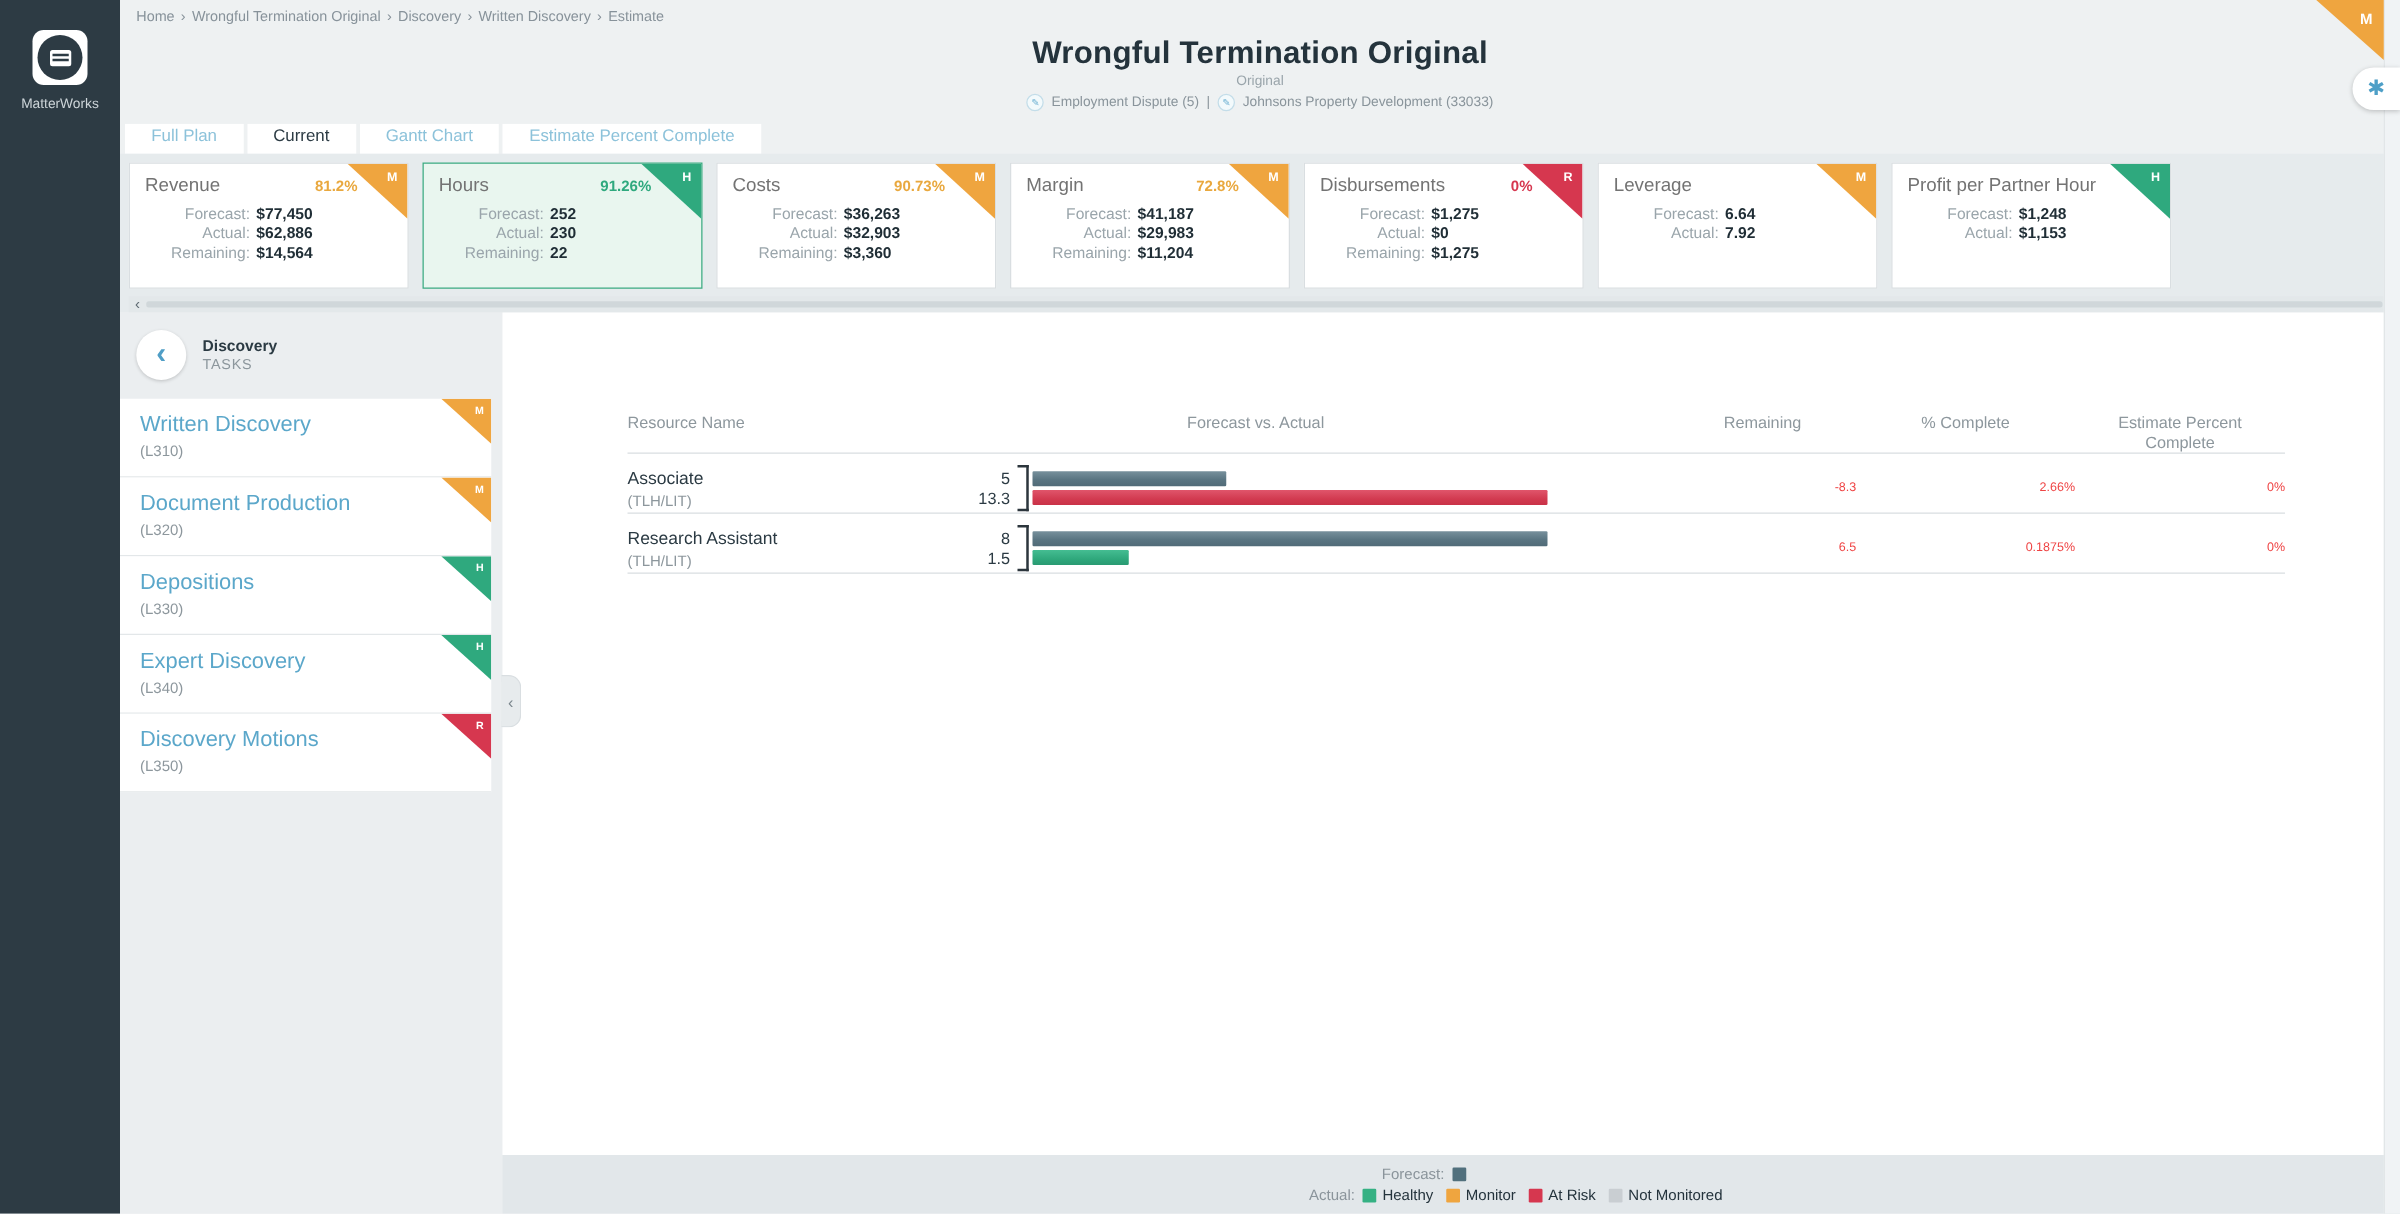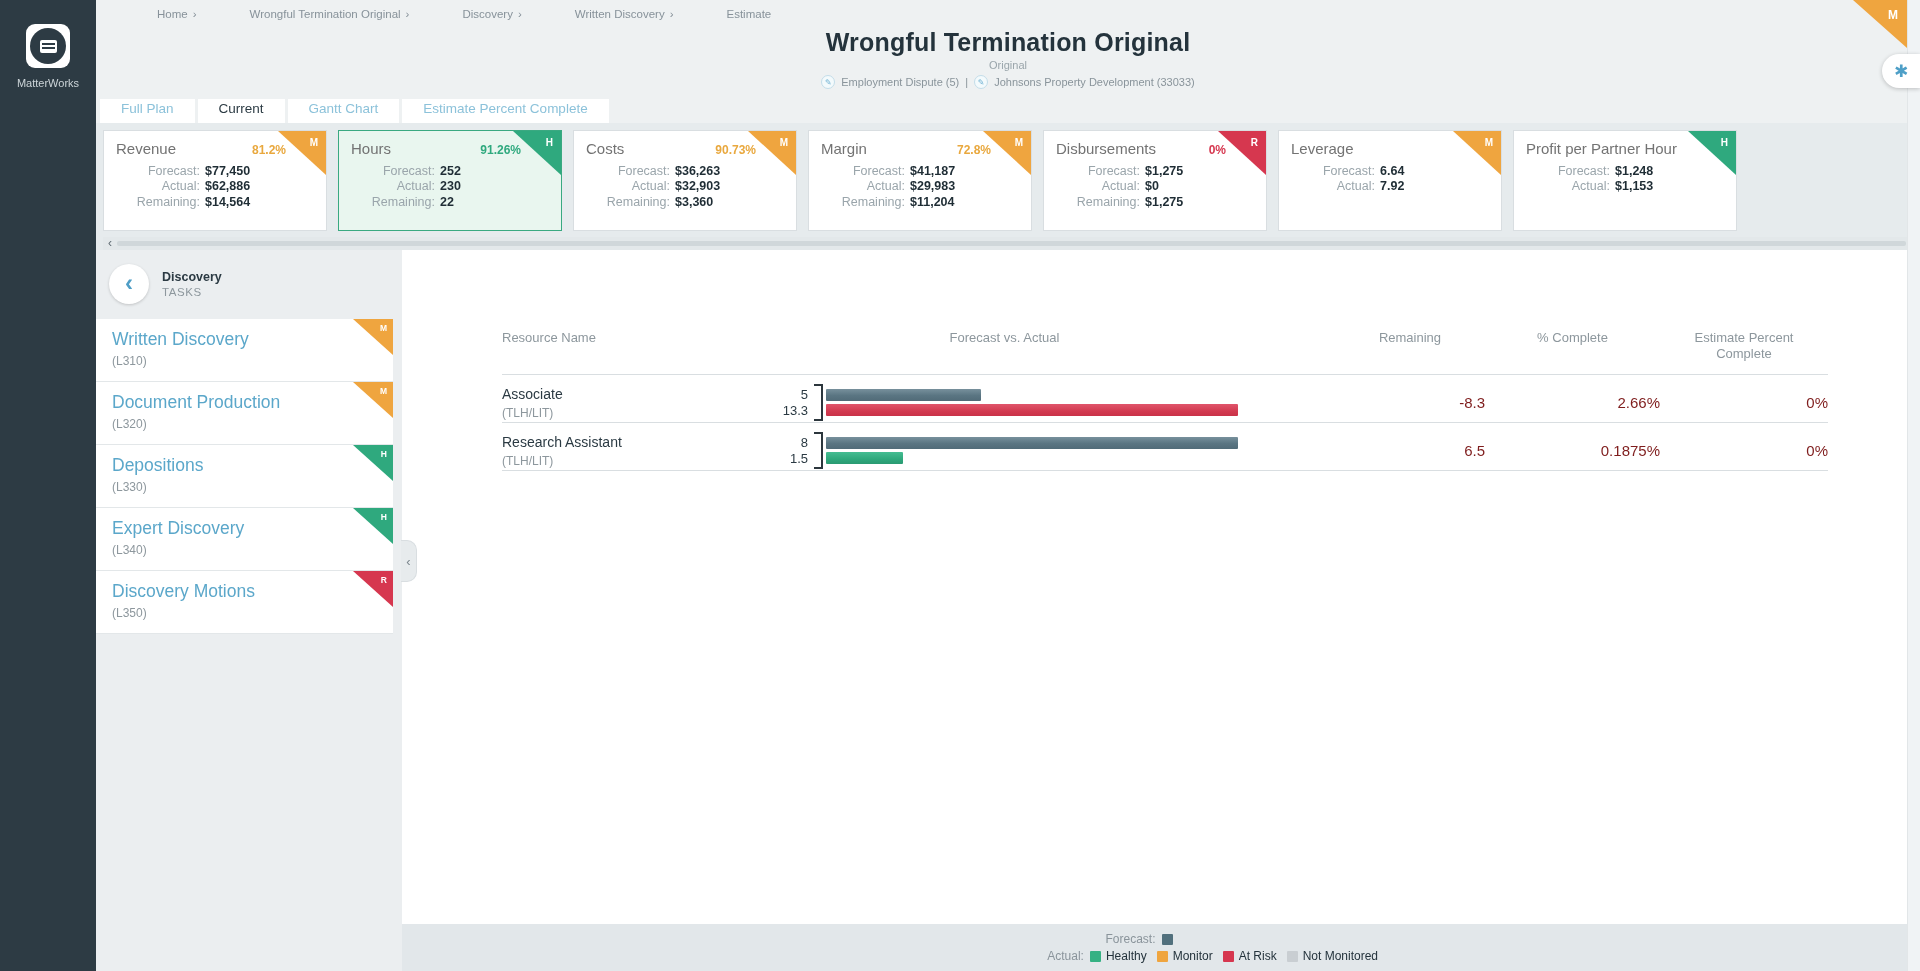--- a/index.html
+++ b/index.html
@@ -17,21 +17,21 @@
   .mw-icon { width:44px; height:44px; background:#fff; border-radius:9px; margin:8px auto 9px; display:flex; align-items:center; justify-content:center; }
   .mw-circle { width:36px; height:36px; background:#2d3b44; border-radius:50%; display:flex; align-items:center; justify-content:center; }
   .mw-doc { width:17px; height:13px; background:#fff; border-radius:2px; padding:3px 2px 2px; }
   .mw-doc i { display:block; height:2px; background:#2d3b44; margin-bottom:2px; }
 
   
   .page { flex:1; display:flex; flex-direction:column; min-width:0; }
 
   .breadcrumb { padding:8px 0 6px 13px; font-size:11.5px; color:#87929a; background:#eef1f2; }
   .breadcrumb .bc-sep { margin:0 5px; }
-  .bc-link { cursor:pointer;margin-left:48px; }
+  .bc-link { cursor:pointer; }
 
   .hdr { position:relative; text-align:center; padding:2px 0 10px; background:#eef1f2; }
   .hdr-title { font-size:25px; font-weight:700; color:#24333c; letter-spacing:.2px; }
   .hdr-sub { font-size:11px; color:#9aa5ab; margin-top:2px; }
   .hdr-meta { font-size:11px; color:#89949b; margin-top:4px; display:flex; justify-content:center; align-items:center; gap:6px; }
   .edit-ic { display:inline-flex; width:14px; height:14px; border:1px solid #c3dde9; background:#f3fafc; border-radius:50%; align-items:center; justify-content:center; font-size:8px; color:#74b4d4; }
 
   
   .tabs { display:flex; gap:3px; padding-left:4px; }
   .tab { background:#fff; padding:2px 21px 7px; font-size:13.5px; color:#8cc2da; cursor:pointer; white-space:nowrap; }
@@ -76,34 +76,34 @@
   .task .tri { border-top-width:36px; border-left-width:40px; }
   .task .tri-letter { top:4px; right:6px; font-size:8.5px; }
 
   
   .main-col { flex:1; display:flex; flex-direction:column; min-width:0; }
   .main { position:relative; flex:1; background:#fff; padding:36px 92px 0 100px; }
   .collapse-handle { position:absolute; left:-1px; top:290px; width:16px; height:42px; background:#e7ebed; border:1px solid #d9dee1; border-left:none; border-radius:0 10px 10px 0; display:flex; align-items:center; justify-content:center; color:#7b868d; font-size:13px; cursor:pointer; }
   .main-title { text-align:center; font-size:20.5px; font-weight:700; color:#1f2e37; letter-spacing:.2px; }
 
   .tbl { margin-top:44px; }
-  .thead { display:flex; align-items:flex-start; font-size:13px; color:#8d979d; padding-bottom:12px; border-bottom:1px solid #d9dee1; }
+  .thead { display:flex; align-items:flex-start; font-size:13px; color:#8d979d; padding-bottom:0; border-bottom:1px solid #d9dee1; }
   .trow { display:flex; align-items:center; padding:9px 0 1px; border-bottom:1px solid #d9dee1; }
   .c-name { width:250px; }
   .c-fa-head { width:505px; text-align:center; }
   .c-vals { width:56px; display:flex; flex-direction:column; justify-content:space-between; height:31px; text-align:right; font-size:13px; color:#2b3a43; }
   .bracket { width:9px; height:37px; border:2px solid #2c363d; border-left:none; margin:0 3px 0 6px; }
   .c-bars { width:420px; display:flex; flex-direction:column; gap:3px; }
   .bar { height:12px; border-radius:1px; }
   .bar-forecast { background:linear-gradient(180deg,#77909c 0%,#5a7582 55%,#516b78 100%); }
   .bar-risk { background:linear-gradient(180deg,#e0556b 0%,#d23a50 60%,#c93248 100%); }
   .bar-healthy { background:linear-gradient(180deg,#45bd92 0%,#2fa87c 60%,#2a9a72 100%); }
   .spacer { flex:1; }
   .c-rem { width:150px; } .c-pct { width:175px; } .c-est { width:168px; }
-  .h-center { text-align:center; } .cell-num { text-align:right; font-size:15px; color:#7f1d1d; }
+  .h-center { text-align:center; } .cell-num { text-align:right; font-size:10px; color:#ef4444; }
   .c-est.h-center span { display:inline-block; width:130px; line-height:16px; }
   .rname { font-size:14px; color:#2b3a43; }
   .rcode { font-size:12px; color:#8d979d; margin-top:4px; }
 
   
   .legend { height:47px; background:#e2e7ea; display:flex; flex-direction:column; justify-content:center; gap:3px; font-size:12px; }
   .leg-line { display:flex; align-items:center; justify-content:center; }
   .leg-label { width:150px; text-align:right; color:#8a949b; margin-right:6px; }
   .sq { width:11px; height:11px; border-radius:1px; display:inline-block; }
   .leg-name { color:#24333c; margin:0 10px 0 5px; }

